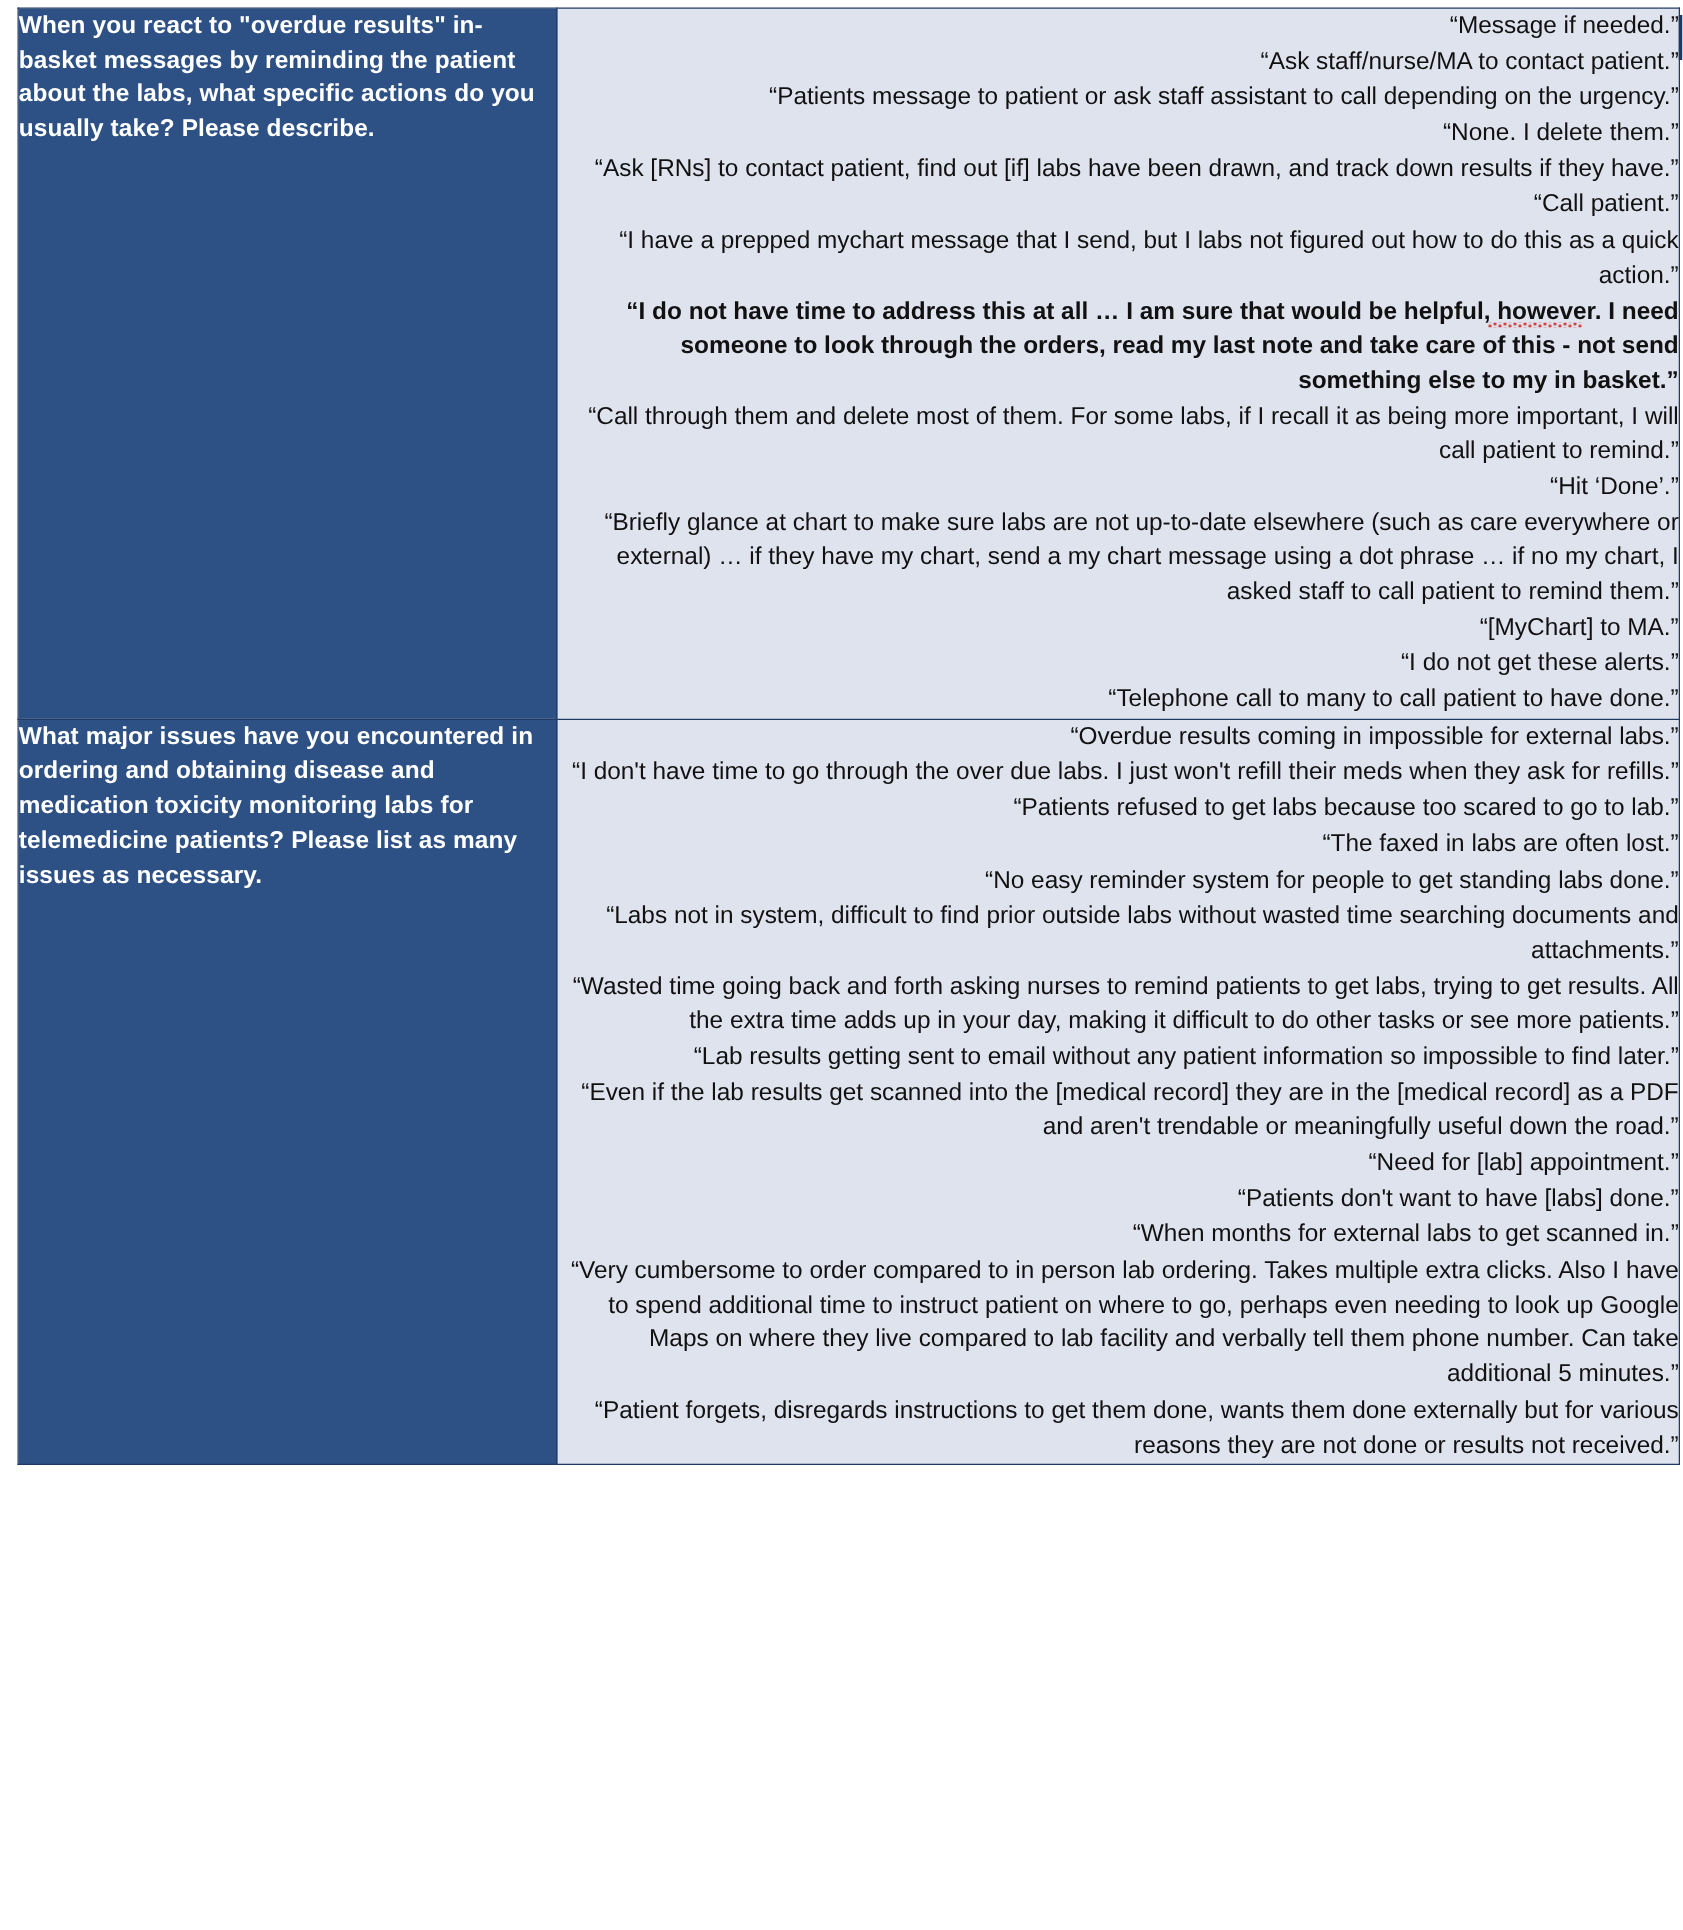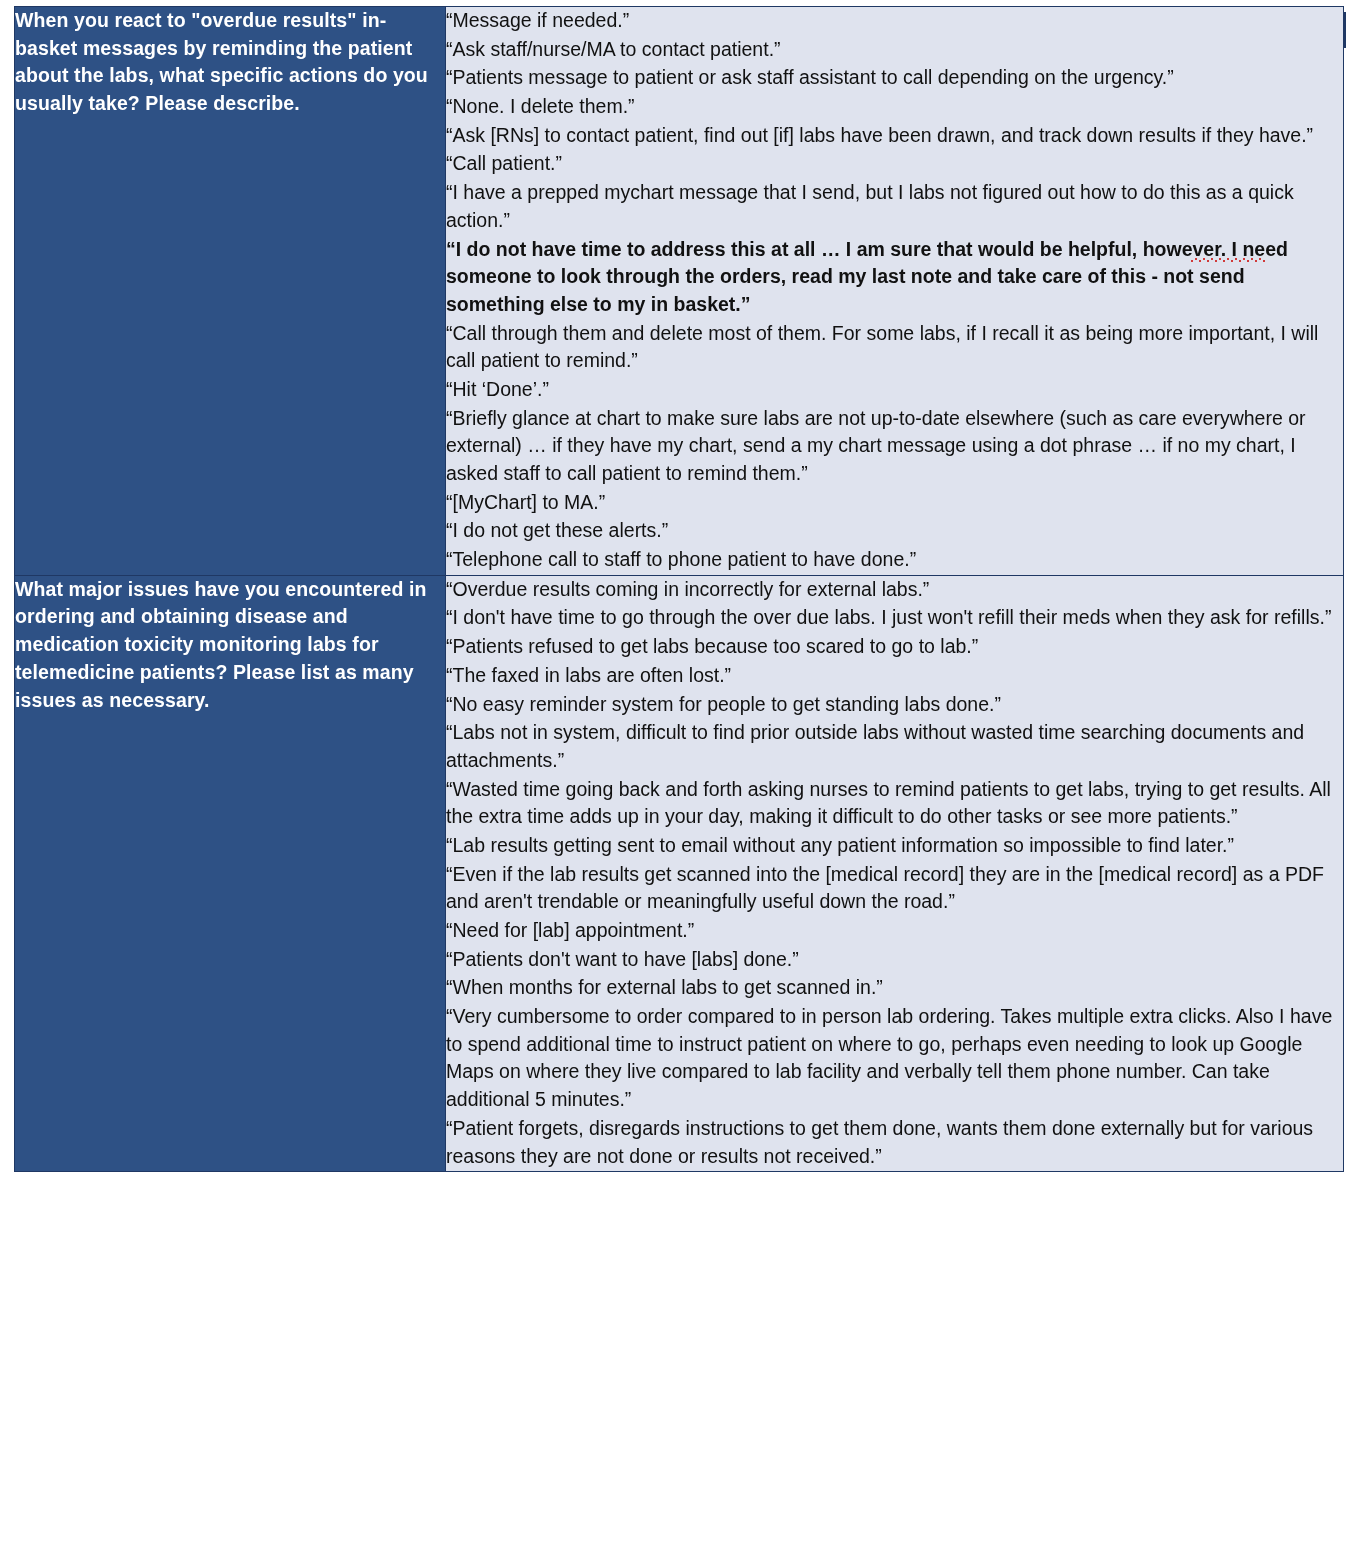--- a/index.html
+++ b/index.html
@@ -44,20 +44,21 @@
     font-size: 19.5px;
     font-weight: bold;
     line-height: 1.42;
     letter-spacing: 0.1px;
   }
   .answer-line {
     font-size: 19.5px;
     line-height: 1.42;
     margin: 0 0 1px 0;
     text-indent: 0;
+    text-align: right;
   }
   .answer-line.spellerr {
     position: relative;
     font-weight: bold;
   }
   .squiggle {
     position: absolute;
     height: 4px;
     width: 76px;
     left: 744px;
@@ -101,29 +102,29 @@
           <p class="answer-line">“I have a prepped mychart message that I send, but I labs not figured out how to do this as a quick action.”</p>
           <p class="answer-line spellerr">
             <span>“I do not have time to address this at all … I am sure that would be helpful, however. I need someone to look through the orders, read my last note and take care of this - not send something else to my in basket.”</span>
             <span class="squiggle"></span>
           </p>
           <p class="answer-line">“Call through them and delete most of them. For some labs, if I recall it as being more important, I will call patient to remind.”</p>
           <p class="answer-line">“Hit ‘Done’.”</p>
           <p class="answer-line">“Briefly glance at chart to make sure labs are not up-to-date elsewhere (such as care everywhere or external) … if they have my chart, send a my chart message using a dot phrase … if no my chart, I asked staff to call patient to remind them.”</p>
           <p class="answer-line">“[MyChart] to MA.”</p>
           <p class="answer-line">“I do not get these alerts.”</p>
-          <p class="answer-line">“Telephone call to staff to phone patient to have done.”</p>
+          <p class="answer-line">“Telephone call to many to call patient to have done.”</p>
         </td>
       </tr>
       <tr>
         <td class="question-cell">
           <div class="question-text">What major issues have you encountered in ordering and obtaining disease and medication toxicity monitoring labs for telemedicine patients? Please list as many issues as necessary.</div>
         </td>
         <td class="answers-cell">
-          <p class="answer-line">“Overdue results coming in incorrectly for external labs.”</p>
+          <p class="answer-line">“Overdue results coming in impossible for external labs.”</p>
           <p class="answer-line">“I don't have time to go through the over due labs. I just won't refill their meds when they ask for refills.”</p>
           <p class="answer-line">“Patients refused to get labs because too scared to go to lab.”</p>
           <p class="answer-line">“The faxed in labs are often lost.”</p>
           <p class="answer-line">“No easy reminder system for people to get standing labs done.”</p>
           <p class="answer-line">“Labs not in system, difficult to find prior outside labs without wasted time searching documents and attachments.”</p>
           <p class="answer-line">“Wasted time going back and forth asking nurses to remind patients to get labs, trying to get results. All the extra time adds up in your day, making it difficult to do other tasks or see more patients.”</p>
           <p class="answer-line">“Lab results getting sent to email without any patient information so impossible to find later.”</p>
           <p class="answer-line">“Even if the lab results get scanned into the [medical record] they are in the [medical record] as a PDF and aren't trendable or meaningfully useful down the road.”</p>
           <p class="answer-line">“Need for [lab] appointment.”</p>
           <p class="answer-line">“Patients don't want to have [labs] done.”</p>

